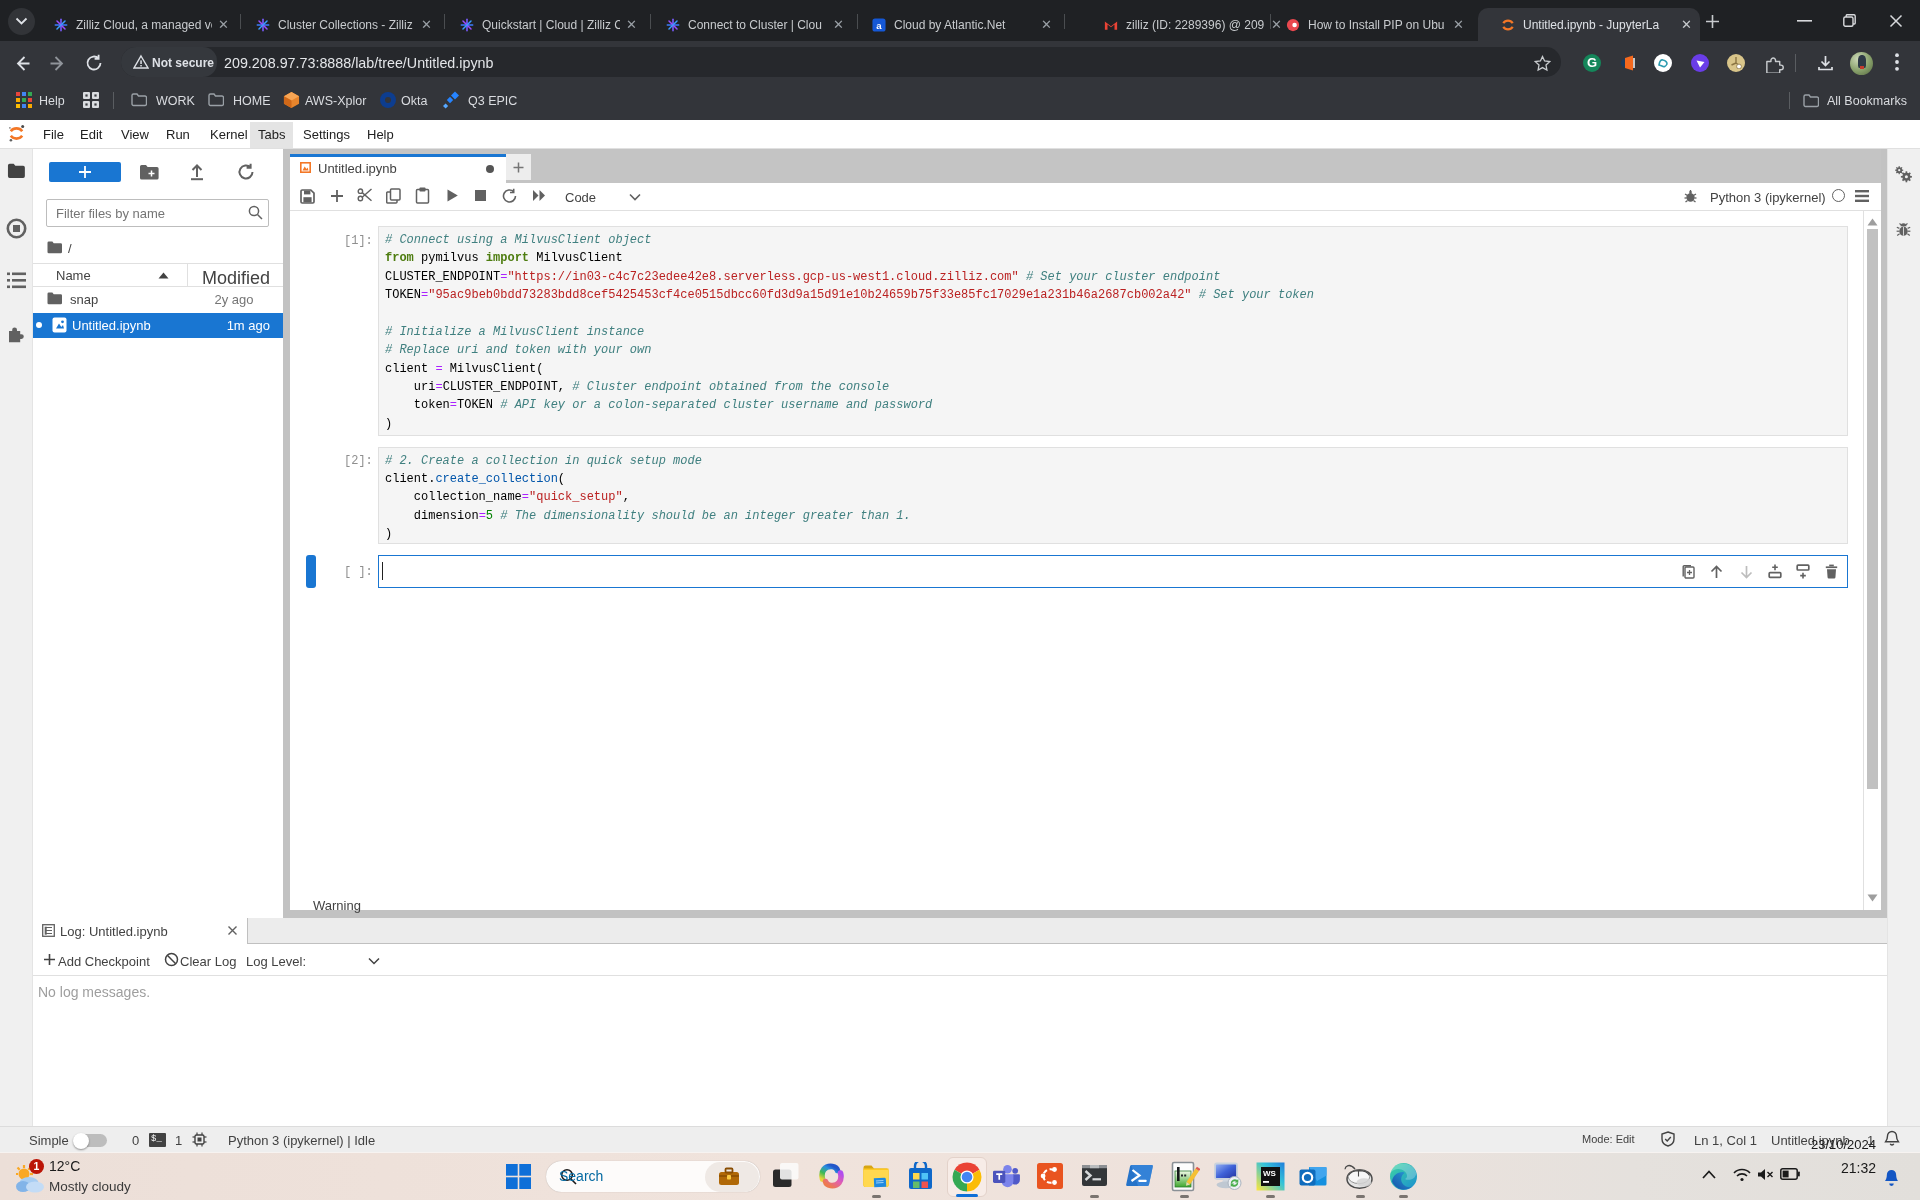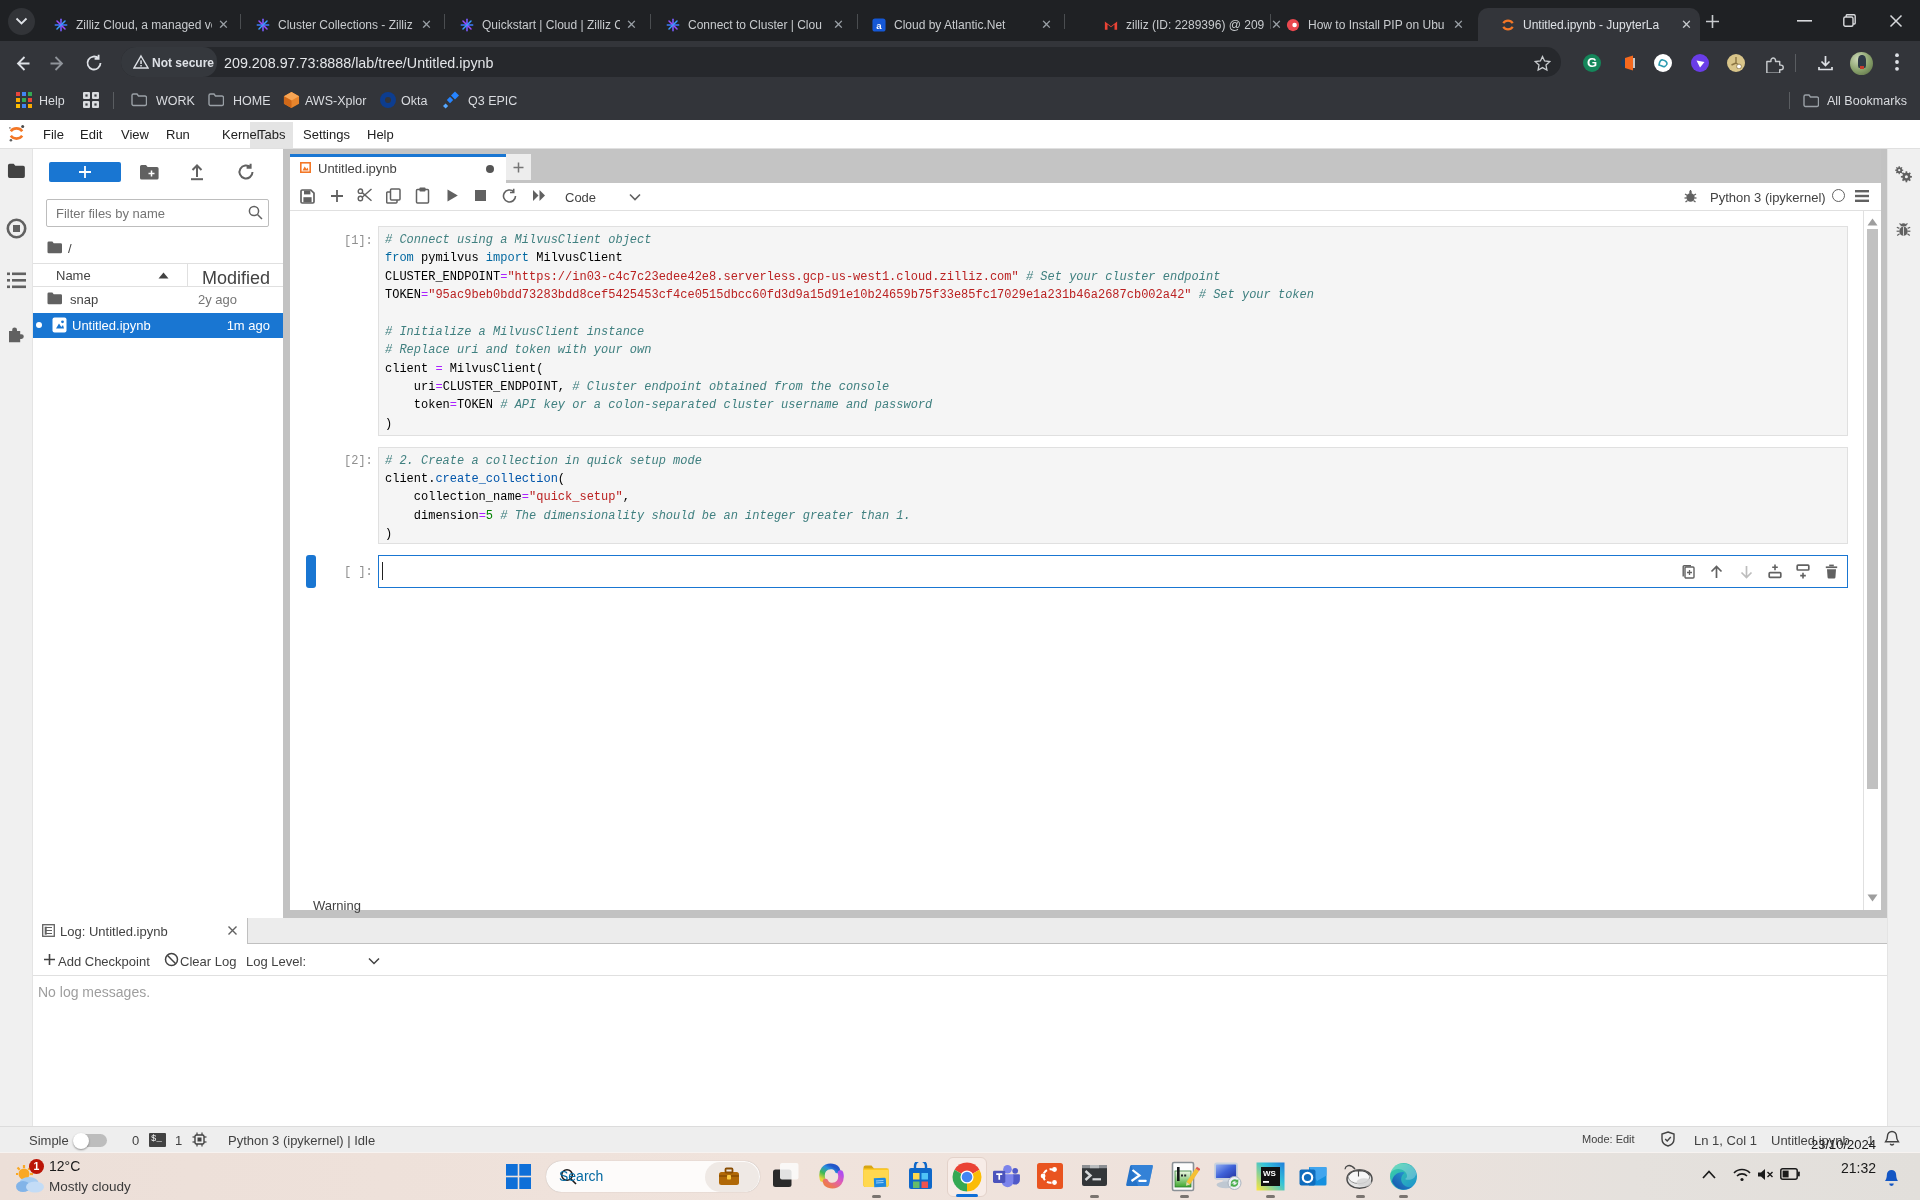--- a/index.html
+++ b/index.html
@@ -5,21 +5,21 @@
 html,body{margin:0;padding:0}
 #s{position:relative;width:1920px;height:1200px;overflow:hidden;background:#fff;font-family:"Liberation Sans",sans-serif}
 .ab{position:absolute}
 .ctab{position:absolute;top:8px;height:33px;display:flex;align-items:center;color:#c8cbce;font-size:12px}
 .ctab .tt{white-space:nowrap;overflow:hidden;flex:1}
 .ctab .x{color:#9aa0a6;font-size:13px;margin:0 8px 0 6px}
 .csep{position:absolute;top:14px;width:1px;height:15px;background:#4a4d50}
 .fav{width:14px;height:14px;margin:0 8px 0 10px;flex:none}
 .code{position:absolute;font:12px/18.4px "Liberation Mono",monospace;white-space:pre;color:#000}
 .com{color:#408080;font-style:italic}
-.kw{color:#0369a1;font-weight:normal}
+.kw{color:#4d7c0f;font-weight:bold}
 .str{color:#BA2121}
 .op{color:#AA22FF}
 .num{color:#008000}
 .prop{color:#0055AA}
 .prm{position:absolute;font:12px/18.4px "Liberation Mono",monospace;color:#8f8f8f}
 svg{display:block}
 </style>
 </head>
 <body>
 <div id="s">
@@ -267,21 +267,21 @@
       <circle cx="14.7" cy="2.6" r="1.5" fill="#4a4a4a"></circle>
       <circle cx="2.9" cy="16.3" r="1.3" fill="#616161"></circle>
       <circle cx="1.9" cy="3.9" r="0.8" fill="#757575"></circle>
     </svg>
 <div class="ab" style="left:250px;top:122px;width:43px;height:26px;background:#e4e4e4"></div>
 <div class="ab" style="left:0;top:127px;width:900px;font-size:13px;color:#212121">
  <span style="position:absolute;left:43px">File</span>
  <span style="position:absolute;left:80px">Edit</span>
  <span style="position:absolute;left:121px">View</span>
  <span style="position:absolute;left:166px">Run</span>
- <span style="position:absolute;left:222px">Kernel</span>
+ <span style="position:absolute;left:210px">Kernel</span>
  <span style="position:absolute;left:258px">Tabs</span>
  <span style="position:absolute;left:303px">Settings</span>
  <span style="position:absolute;left:367px">Help</span>
 </div>
 <div class="ab" style="left:0;top:148px;width:1920px;height:1px;background:#e0e0e0"></div>
 
 <div class="ab" style="left:0;top:149px;width:33px;height:977px;background:#f0f0f0;border-right:1px solid #e4e4e4;box-sizing:border-box"></div>
 <svg class="ab" style="left:7px;top:163px" width="19" height="17" viewBox="0 0 19 17">
       <path d="M1 2.5 a1.8 1.8 0 0 1 1.8 -1.8 H7 l1.8 2.3 H17 a1.8 1.8 0 0 1 1.8 1.8 V14 a1.8 1.8 0 0 1 -1.8 1.8 H2.8 A1.8 1.8 0 0 1 1 14 Z" fill="#424242" transform="scale(0.95)"></path>
     </svg>
@@ -336,21 +336,21 @@
 <div class="ab" style="left:56px;top:268px;font-size:13px;color:#424242">Name</div>
 <svg class="ab" style="left:158px;top:272px" width="11" height="7" viewBox="0 0 11 7">
       <path d="M5.5 0.5 L10.5 6.5 H0.5 Z" fill="#424242"></path>
     </svg>
 <div class="ab" style="left:198px;top:268px;width:72px;font-size:18px;color:#424242;text-align:right">Modified</div>
 
 <svg class="ab" style="left:47px;top:292px" width="15" height="13" viewBox="0 0 15 13">
       <path d="M0.5 1.8 a1.3 1.3 0 0 1 1.3 -1.3 H5.4 l1.3 1.7 H13.7 a1.3 1.3 0 0 1 1.3 1.3 V11 a1.3 1.3 0 0 1 -1.3 1.3 H1.8 A1.3 1.3 0 0 1 0.5 11 Z" fill="#616161"></path>
     </svg>
 <div class="ab" style="left:70px;top:292px;font-size:13px;color:#424242">snap</div>
-<div class="ab" style="left:198px;top:292px;width:72px;font-size:13px;color:#757575;text-align:left">2y ago</div>
+<div class="ab" style="left:198px;top:292px;width:72px;font-size:13px;color:#757575;text-align:center">2y ago</div>
 
 <div class="ab" style="left:33px;top:313px;width:250px;height:25px;background:#1976d2"></div>
 <div class="ab" style="left:36px;top:322px;width:6px;height:6px;border-radius:50%;background:#fff"></div>
 <svg class="ab" style="left:52px;top:317px" width="15" height="16" viewBox="0 0 15 16">
       <rect x="0.5" y="0.5" width="14" height="15" rx="2" fill="#fff"></rect>
       <path d="M4 11.5 L7 6.5 L9.3 10 L11 8 L12 11.5 Z" fill="#1976d2"></path>
       <circle cx="10.5" cy="4.8" r="1.4" fill="#1976d2"></circle>
     </svg>
 <div class="ab" style="left:72px;top:318px;font-size:13px;color:#fff">Untitled.ipynb</div>
 <div class="ab" style="left:198px;top:318px;width:72px;font-size:13px;color:#fff;text-align:right">1m ago</div>

